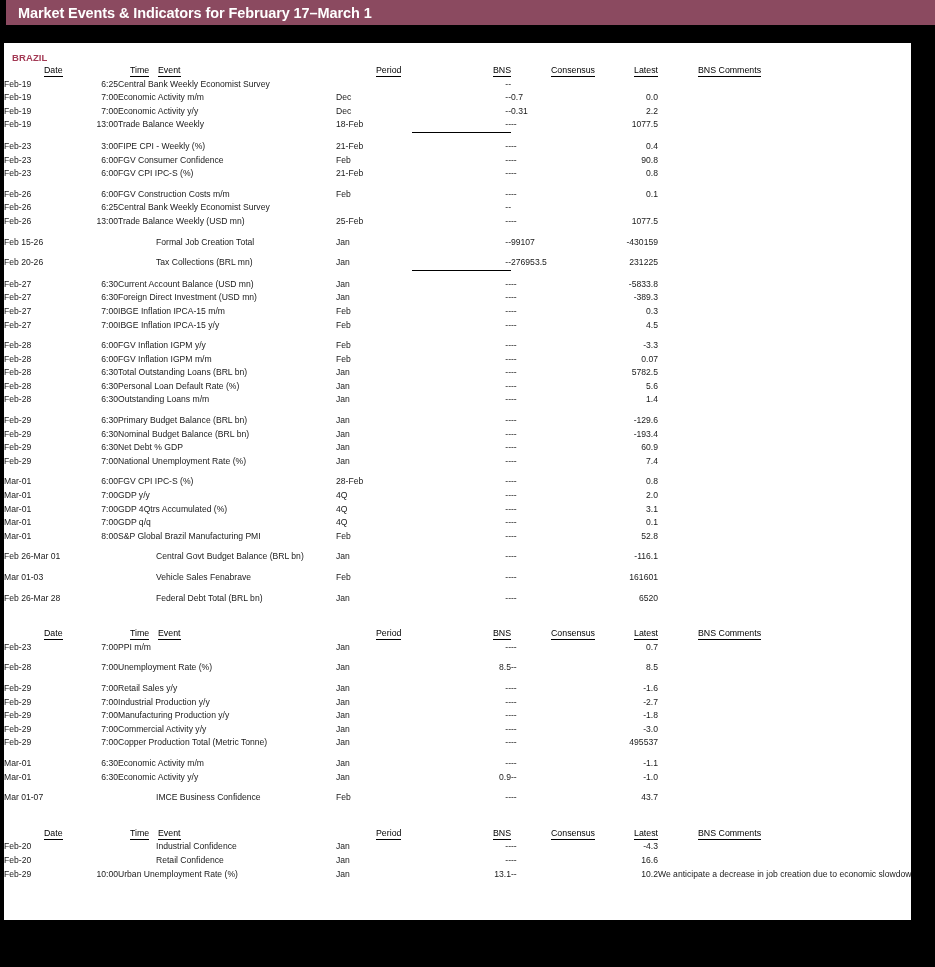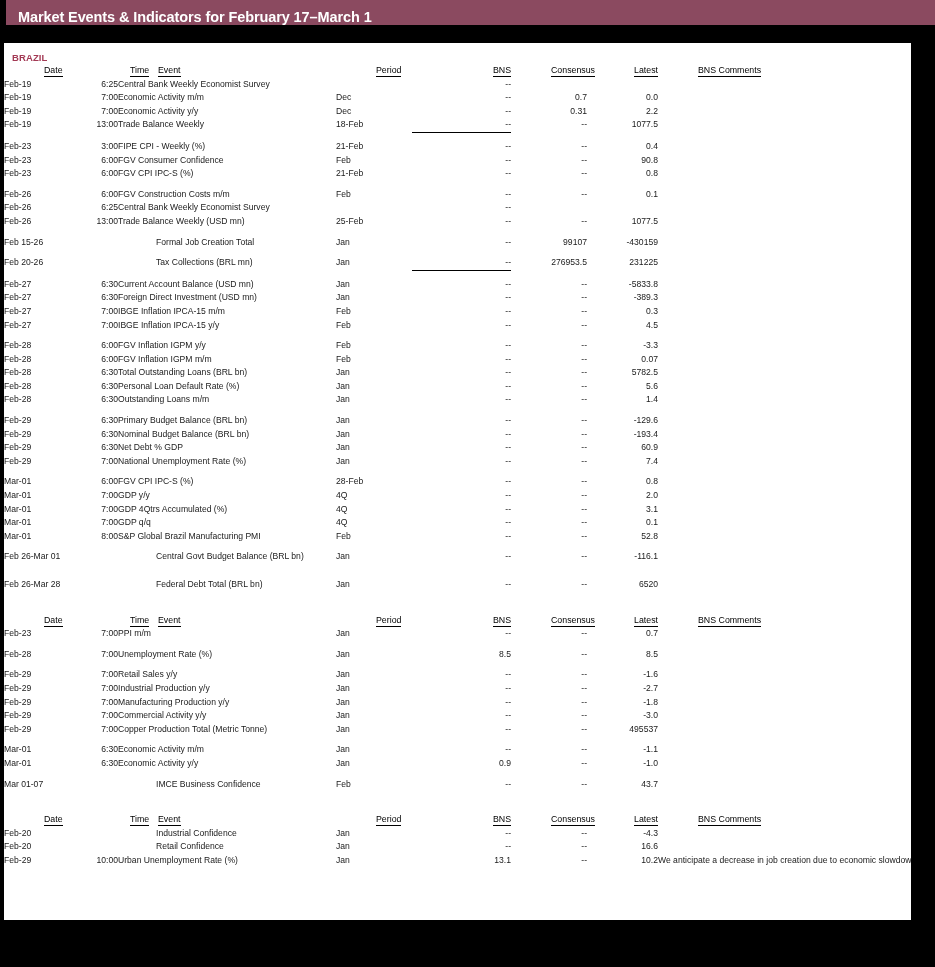--- a/index.html
+++ b/index.html
@@ -27,21 +27,21 @@
     left: 6px;
     top: 0px;
     width: 929px;
     height: 25px;
     background: #8B4A60;
     color: #ffffff;
     font-size: 14.5px;
     font-weight: bold;
     letter-spacing: -0.1px;
     display: flex;
-    align-items: flex-end;
+    align-items: center;
     padding-left: 12px;
     box-sizing: border-box;
     white-space: nowrap;
   }
 
   
   .sheet {
     position: absolute;
     left: 4px;
     top: 43px;
@@ -105,21 +105,21 @@
     height: 14px;
     line-height: 14px;
   }
   .hdr .u { border-bottom: 1px solid #000; display: inline-block; line-height: 12px; margin-left: 40px; }
 
   td.date   { padding-left: 8px; text-align: left; }
   td.time   { text-align: right; padding-right: 0px; }
   td.event  { text-align: left; padding-left: 4px; }
   td.period { text-align: left; padding-left: 22px; }
   td.bns    { text-align: right; padding-right: 17px; }
-  td.cons   { text-align: right; padding-right: 14px; }
+  td.cons   { text-align: left; padding-right: 14px; }
   td.latest { text-align: right; padding-right: 6px; }
   td.comm   { text-align: left; padding-left: 5px; white-space: normal; line-height: 13.6px; }
 
   td.event.indent { padding-left: 38px; }
 
   tr.gap td { height: 7px; line-height: 7px; }
 
   
   td.bns.rule {
     border-bottom: 1.2px solid #000;
@@ -494,20 +494,30 @@
                 <td class="time"></td>
                 <td class="event indent">Central Govt Budget Balance (BRL bn)</td>
                 <td class="period">Jan</td>
                 <td class="bns">--</td>
                 <td class="cons">--</td>
                 <td class="latest">-116.1</td>
                 <td class="comm"></td>
               </tr>
               <tr class="gap">
                 <td colspan="8"></td>
+              </tr>
+              <tr>
+                <td class="date">Mar 01-03</td>
+                <td class="time"></td>
+                <td class="event indent">Vehicle Sales Fenabrave</td>
+                <td class="period">Feb</td>
+                <td class="bns">--</td>
+                <td class="cons">--</td>
+                <td class="latest">161601</td>
+                <td class="comm"></td>
               </tr>
               <tr class="gap">
                 <td colspan="8"></td>
               </tr>
               <tr>
                 <td class="date">Feb 26-Mar 28</td>
                 <td class="time"></td>
                 <td class="event indent">Federal Debt Total (BRL bn)</td>
                 <td class="period">Jan</td>
                 <td class="bns">--</td>

